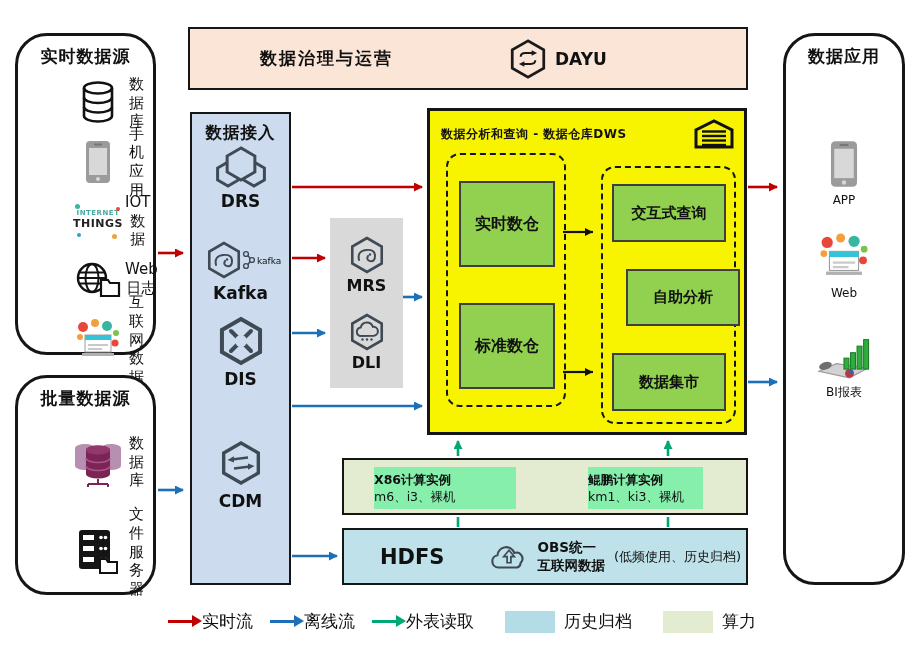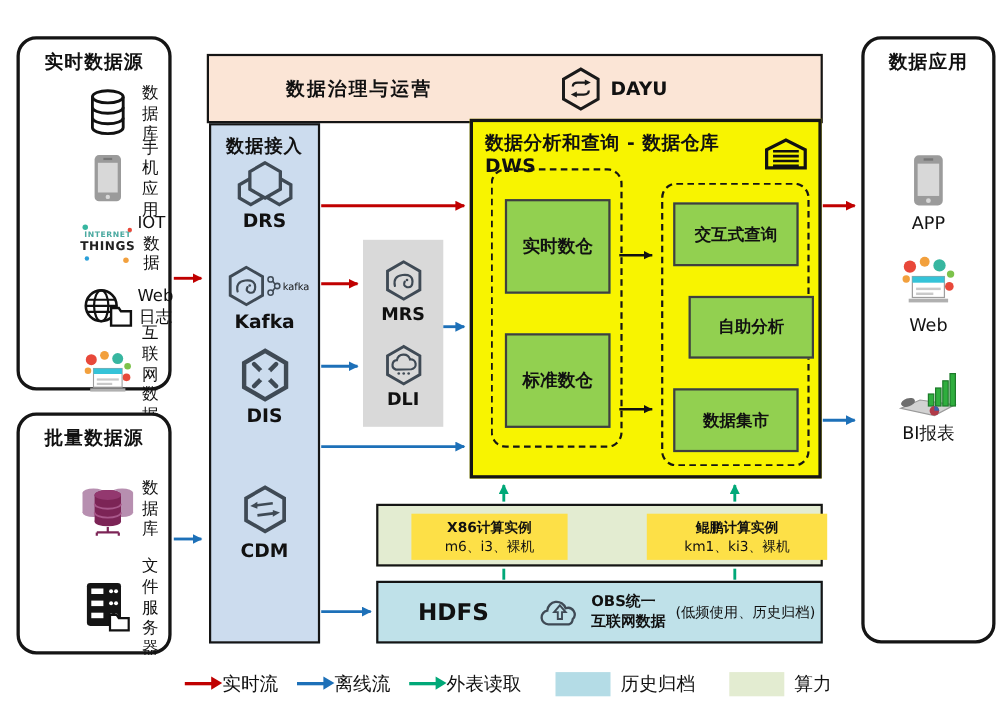--- a/index.html
+++ b/index.html
@@ -1,28 +1,28 @@
 <!DOCTYPE html>
 <html><head>
 <meta charset="utf-8">
 <style>
   html,body{margin:0;padding:0;background:#fff;}
   .canvas{position:relative;width:914px;height:651px;background:#fff;overflow:hidden;
           font-family:"DejaVu Sans","Liberation Sans",sans-serif;color:#111;}
 
   
-  .panel{position:absolute;background:#fff;border:3px solid #151515;border-radius:18px;box-sizing:border-box;}
+  .panel{position:absolute;background:#fff;border:3px solid #151515;border-radius:32px;box-sizing:border-box;}
   .ptitle{font-weight:bold;font-size:17px;text-align:center;margin-top:9px;letter-spacing:1px;}
   .src-row{position:absolute;left:5px;right:5px;display:flex;align-items:center;}
   .src-icon{width:54px;display:flex;justify-content:center;flex:0 0 54px;margin-left:48px;}
   .src-label{flex:1;font-size:15px;line-height:1.25;text-align:center;}
   .narrow .src-label{max-width:52px;margin:0 auto;}
 
   
-  .banner{position:absolute;left:188px;top:49px;width:560px;height:63px;background:#fbe5d6;
+  .banner{position:absolute;left:188px;top:27px;width:560px;height:63px;background:#fbe5d6;
           border:2.5px solid #151515;box-sizing:border-box;display:flex;align-items:center;}
   .banner-title{font-weight:bold;font-size:17px;margin-left:70px;letter-spacing:2px;}
   .banner-dayu{display:flex;align-items:center;gap:7px;margin-left:115px;font-weight:bold;font-size:17px;}
 
   
   .access{position:absolute;left:190px;top:112px;width:101px;height:473px;background:#ccdcee;
           border:2.5px solid #151515;box-sizing:border-box;}
   .access-title{font-weight:bold;font-size:16.5px;text-align:center;margin-top:8px;letter-spacing:1px;}
   .svc{position:absolute;left:0;right:0;display:flex;flex-direction:column;align-items:center;gap:1px;}
   .svc-name{font-weight:bold;font-size:17px;}
@@ -30,47 +30,47 @@
   
   .graybox{position:absolute;left:330px;top:218px;width:73px;height:170px;background:#d9d9d9;
            display:flex;flex-direction:column;justify-content:space-evenly;align-items:center;}
   .gsvc{display:flex;flex-direction:column;align-items:center;}
   .gsvc .svc-name{font-size:16px;}
 
   
   .dws{position:absolute;left:427px;top:108px;width:320px;height:327px;background:#f8f400;
        border:3px solid #151515;box-sizing:border-box;}
   .dws-title{display:flex;align-items:center;justify-content:space-between;padding:7px 9px 0 11px;
-             font-weight:bold;font-size:17px;letter-spacing:0.5px;}
+             font-weight:bold;font-size:12px;letter-spacing:0.5px;}
   .dashed{position:absolute;border:2.5px dashed #151515;border-radius:14px;box-sizing:border-box;}
   .d-left{left:16px;top:42px;width:120px;height:254px;}
   .d-right{left:171px;top:55px;width:135px;height:258px;}
   .gbox{position:absolute;background:#92d050;border:2px solid #3f3f3f;box-sizing:border-box;
         display:flex;align-items:center;justify-content:center;font-weight:bold;}
 
   
   .compute{position:absolute;left:342px;top:458px;width:406px;height:57px;background:#e3ecd1;
            border:2.5px solid #151515;box-sizing:border-box;}
-  .inst{position:absolute;top:7px;height:42px;background:#fde047;display:flex;flex-direction:column;
-        align-items:center;justify-content:center;font-size:12.5px;line-height:1.4;}
+  .inst{position:absolute;top:7px;height:42px;background:#86efac;display:flex;flex-direction:column;
+        justify-content:center;font-size:12.5px;line-height:1.4;}
   .inst1{left:30px;width:142px;}
-  .inst2{left:244px;width:164px;}
+  .inst2{left:244px;width:115px;}
   .inst-title{font-weight:bold;}
 
   
   .hdfs{position:absolute;left:342px;top:528px;width:406px;height:57px;background:#bfe1e9;
         border:2.5px solid #151515;box-sizing:border-box;display:flex;align-items:center;}
   .hdfs-label{font-weight:bold;font-size:21px;margin-left:36px;}
   .hdfs-cloud{margin-left:42px;display:flex;}
   .obs-title{font-weight:bold;font-size:13.5px;line-height:1.3;margin-left:5px;}
   .hdfs-note{font-size:13px;margin-left:9px;}
 
   
   .app-item{position:absolute;left:0;right:0;display:flex;flex-direction:column;align-items:center;gap:4px;}
-  .app-label{font-size:16px;}
+  .app-label{font-size:12px;}
 
   
   .legend{position:absolute;left:168px;top:610px;display:flex;align-items:center;gap:17px;font-size:17px;}
   .lg-item{display:flex;align-items:center;gap:9px;text-align:center;}
   .lg-arrow{position:relative;width:25px;height:3px;background:currentColor;}
   .lg-arrow::after{content:"";position:absolute;right:-9px;top:-5px;width:0;height:0;
                    border:6.5px solid transparent;border-left:10px solid;border-right:none;}
   .c-red{color:#c00000;}.c-blue{color:#1d70b8;}.c-green{color:#00a878;}
   .lg-swatch{width:50px;height:22px;}
   .sw-blue{background:#b4dce6;}.sw-green{background:#e3ecd1;}

